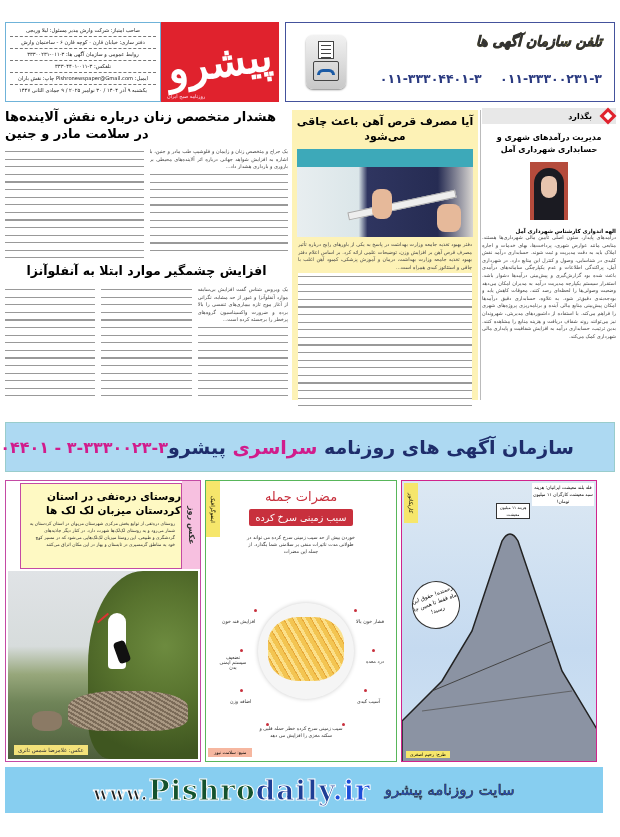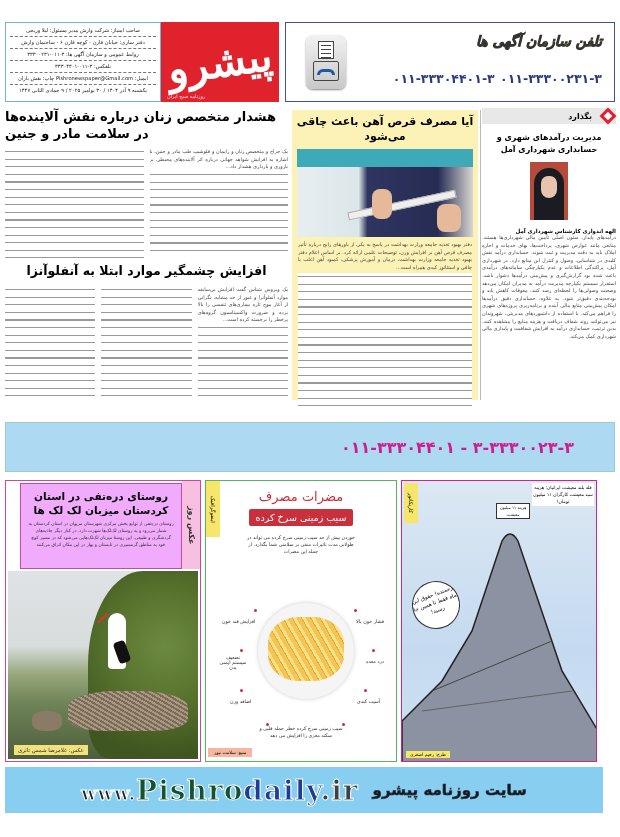--- a/index.html
+++ b/index.html
@@ -10,21 +10,21 @@
 #info .row{font-size:5.2px;line-height:11px;text-align:center;border-bottom:1px dashed #777;color:#222;white-space:nowrap;overflow:hidden}
 #info .row:last-child{border-bottom:none}
 
 #logo{left:161px;top:22px;width:118px;height:80px;background:#e0222d;color:#fff;display:flex;align-items:center;justify-content:center}
 #logo .big{font-family:"DejaVu Serif",serif;font-size:42px;font-weight:bold;transform:rotate(-8deg)}
 #logo .tag{position:absolute;bottom:3px;left:6px;font-size:5px;color:#fde;direction:rtl}
 
 #adbox{left:285px;top:22px;width:330px;height:80px;border:1.5px solid #44529c;background:#fff}
 #adbox .title{position:absolute;right:12px;top:10px;font-size:14px;font-weight:bold;color:#f3e31a;-webkit-text-stroke:0.8px #333;font-style:italic}
 #adbox .phones{position:absolute;right:12px;top:48px;font-size:12.5px;color:#2a3a80;font-weight:bold;letter-spacing:0.5px;direction:ltr;white-space:nowrap}
-#adbox .phones span{margin-left:1px}
+#adbox .phones span{margin-left:14px}
 #fax{position:absolute;left:20px;top:12px;width:40px;height:54px;border-radius:7px;background:linear-gradient(#f2f2f2,#c8c8c8);box-shadow:0 1px 2px #888}
 #fax .paper{position:absolute;left:12px;top:6px;width:16px;height:18px;border:1.5px solid #444;background:#fff}
 #fax .paper i{display:block;height:1.5px;background:#444;margin:2.5px 2px}
 #fax .base{position:absolute;left:7px;top:26px;width:26px;height:20px;border:1.5px solid #444;border-radius:2px}
 #fax .handset{position:absolute;left:11px;top:34px;width:18px;height:6px;border:3px solid #1a5aa5;border-bottom:none;border-radius:9px 9px 0 0}
 
 #maq{left:482px;top:108px;width:134px;height:290px}
 #maq .head{display:flex;align-items:center;justify-content:flex-start;height:16px;background:#e8e8e8;padding-right:2px}
 #maq .diamond{width:12px;height:12px;background:#e0222d;transform:rotate(45deg);margin-left:10px;position:relative}
 #maq .diamond:after{content:"";position:absolute;left:3px;top:3px;width:6px;height:6px;background:#fff}
@@ -57,21 +57,21 @@
 #flu .cols div{flex:1}
 .vsep{position:absolute;top:110px;width:1px;height:290px;background:#bbb}
 
 #banner{left:5px;top:422px;width:610px;height:50px;background:#add9f2;border:1px solid #9cc;display:flex;align-items:center;justify-content:space-between;padding:0 40px 0 60px}
 #banner .bt{font-size:19px;font-weight:bold;color:#1e2d6b;white-space:nowrap}
 #banner .bt .pink{color:#d11c8c}
 #banner .bp{font-size:16px;font-weight:bold;color:#d11c8c;direction:ltr;white-space:nowrap}
 
 #stork{left:5px;top:480px;width:196px;height:282px;border:1px solid #c44aa4;background:#fff}
 #stork .tag{position:absolute;right:0;top:0;width:18px;height:88px;background:#f7c0e0;writing-mode:vertical-rl;font-size:8px;font-weight:bold;display:flex;align-items:center;justify-content:center;color:#333}
-#stork .hdr{position:absolute;left:14px;top:2px;width:162px;height:86px;background:#f0abfc;border:1px solid #c44aa4;text-align:center}
+#stork .hdr{position:absolute;left:14px;top:2px;width:162px;height:86px;background:#fef9c3;border:1px solid #c44aa4;}
 #stork .hdr h2{font-size:10.5px;line-height:14px;margin-top:5px;font-weight:bold}
 #stork .hdr p{font-size:4.5px;line-height:7px;margin:3px 6px;color:#333}
 #photo{position:absolute;left:2px;top:90px;width:190px;height:188px;background:linear-gradient(180deg,#e0e3e6 0%,#d7dcdc 40%,#97a77b 55%,#6f8458 70%,#4e5e3c 100%);overflow:hidden}
 #photo .trees{position:absolute;right:0;top:0;width:110px;height:188px;background:radial-gradient(circle at 70% 40%,#6d8b3f 0,#58732e 40%,#3f5620 80%);border-radius:50% 0 0 20%}
 #photo .nest{position:absolute;left:60px;top:120px;width:120px;height:40px;background:repeating-linear-gradient(30deg,#7b6b58 0,#7b6b58 2px,#a99882 2px,#a99882 4px);border-radius:40% 40% 30% 30%}
 #photo .nest2{position:absolute;left:24px;top:140px;width:30px;height:20px;background:#8b7a65;border-radius:40%}
 #photo .bird{position:absolute;left:100px;top:42px;width:18px;height:56px;background:#fff;border-radius:9px 9px 4px 4px}
 #photo .wing{position:absolute;left:108px;top:70px;width:12px;height:22px;background:#111;border-radius:4px;transform:rotate(-20deg)}
 #photo .beak{position:absolute;left:88px;top:46px;width:14px;height:2px;background:#d33;transform:rotate(-40deg)}
 #photo .credit{position:absolute;left:6px;bottom:4px;background:#f3e27a;font-size:5.5px;padding:2px 4px;color:#333}
@@ -94,22 +94,22 @@
 #mountain{position:absolute;left:0;top:40px;width:196px;height:242px}
 #cartoon .bubble{position:absolute;left:10px;top:100px;width:48px;height:48px;border:1px solid #333;border-radius:50%;background:#fff;font-size:5.5px;line-height:8px;text-align:center;padding-top:8px;transform:rotate(-20deg)}
 #cartoon .sign{position:absolute;left:94px;top:22px;width:34px;height:16px;background:#fff;border:1px solid #333;font-size:4px;text-align:center;line-height:7px}
 #cartoon .credit{position:absolute;left:4px;bottom:3px;background:#f6e66b;font-size:4.5px;padding:1px 4px}
 
 #site{left:5px;top:767px;width:598px;height:46px;background:#87cef0;display:flex;align-items:center;justify-content:center;direction:ltr}
 #site .url{font-family:"DejaVu Serif",serif;font-weight:bold;font-size:28px;-webkit-text-stroke:1px #fff;letter-spacing:1px}
 #site .www{color:#222;font-size:18px}
 #site .r{color:#14532d}
 #site .b{color:#1e3e95}
-#site .k{color:#404040}
-#site .fa{font-size:15px;font-weight:bold;color:#0f172a;-webkit-text-stroke:0.6px #333;margin-left:14px;direction:rtl}
+#site .k{color:#1d4ed8}
+#site .fa{font-size:15px;font-weight:normal;color:#1d4ed8;-webkit-text-stroke:0.6px #333;margin-left:14px;direction:rtl}
 </style>
 </head>
 <body>
 
 <div id="info" class="abs">
   <div class="row">صاحب امتیاز: شرکت وارش     مدیر مسئول: لیلا وریجی</div>
   <div class="row">دفتر ساری: خیابان قارن - کوچه قارن ۶ - ساختمان وارش</div>
   <div class="row">روابط عمومی و سازمان آگهی ها: ۳-۰۱۱-۳۳۳۰۰۲۳۱</div>
   <div class="row">تلفکس: ۳-۰۱۱-۳۳۳۰۴۴۰۱</div>
   <div class="row">ایمیل: Pishronewspaper@Gmail.com   چاپ: نقش باران</div>
@@ -179,20 +179,25 @@
 <div id="flu" class="abs">
   <h2>افزایش چشمگیر موارد ابتلا به آنفلوآنزا</h2>
   <div class="cols">
     <div class="body-text" style="overflow:hidden"><span>یک ویروس شناس گفت افزایش بی‌سابقه موارد آنفلوآنزا و عبور از حد مشابه، نگرانی از آغاز موج تازه بیماری‌های تنفسی را بالا برده و ضرورت واکسیناسیون گروه‌های پرخطر را برجسته کرده است...</span><div class="lines" style="height:80px"></div></div>
     <div class="lines"></div>
     <div class="lines"></div>
   </div>
 </div>
 
 <div id="banner" class="abs">
+  <div class="bt">
+    <span>سازمان آگهی های روزنامه</span>
+    <span class="pink">سراسری</span>
+    <span>پیشرو</span>
+  </div>
   <div class="bp">۰۱۱-۳۳۳۰۴۴۰۱ - ۳-۳۳۳۰۰۲۳-۳</div>
 </div>
 
 <div id="stork" class="abs">
   <div class="tag">عکس روز</div>
   <div class="hdr">
     <h2>روستای دره‌تفی در استان کردستان میزبان لک لک ها</h2>
     <p>روستای دره‌تفی از توابع بخش مرکزی شهرستان مریوان در استان کردستان به شمار می‌رود و به روستای لک‌لک‌ها شهرت دارد. در کنار دیگر جاذبه‌های گردشگری و طبیعی، این روستا میزبان لک‌لک‌هایی می‌شود که در مسیر کوچ خود به مناطق گرمسیری در تابستان و بهار در این مکان اتراق می‌کنند</p>
   </div>
   <div id="photo">
@@ -201,21 +206,21 @@
     <div class="nest"></div>
     <div class="bird"></div>
     <div class="wing"></div>
     <div class="beak"></div>
     <div class="credit">عکس: غلامرضا شمس تائری</div>
   </div>
 </div>
 
 <div id="info2" class="abs">
   <div class="tag">اینفوگرافیک</div>
-  <h2>مضرات مصرف</h2>
+  <h2>مضرات جمله</h2>
   <div class="redbar">سیب زمینی سرخ کرده</div>
   <div class="intro">خوردن بیش از حد سیب زمینی سرخ کرده می تواند در طولانی مدت تاثیرات منفی بر سلامتی شما بگذارد. از جمله این مضرات</div>
   <div id="plate">
       <div class="fries"></div>
     </div>
   <span class="dot" style="left:148px;top:128px"></span>
   <span class="item" style="right:12px;top:138px">فشار خون بالا</span>
   <span class="dot" style="left:166px;top:168px"></span>
   <span class="item" style="right:12px;top:178px">درد معده</span>
   <span class="dot" style="left:158px;top:208px"></span>

